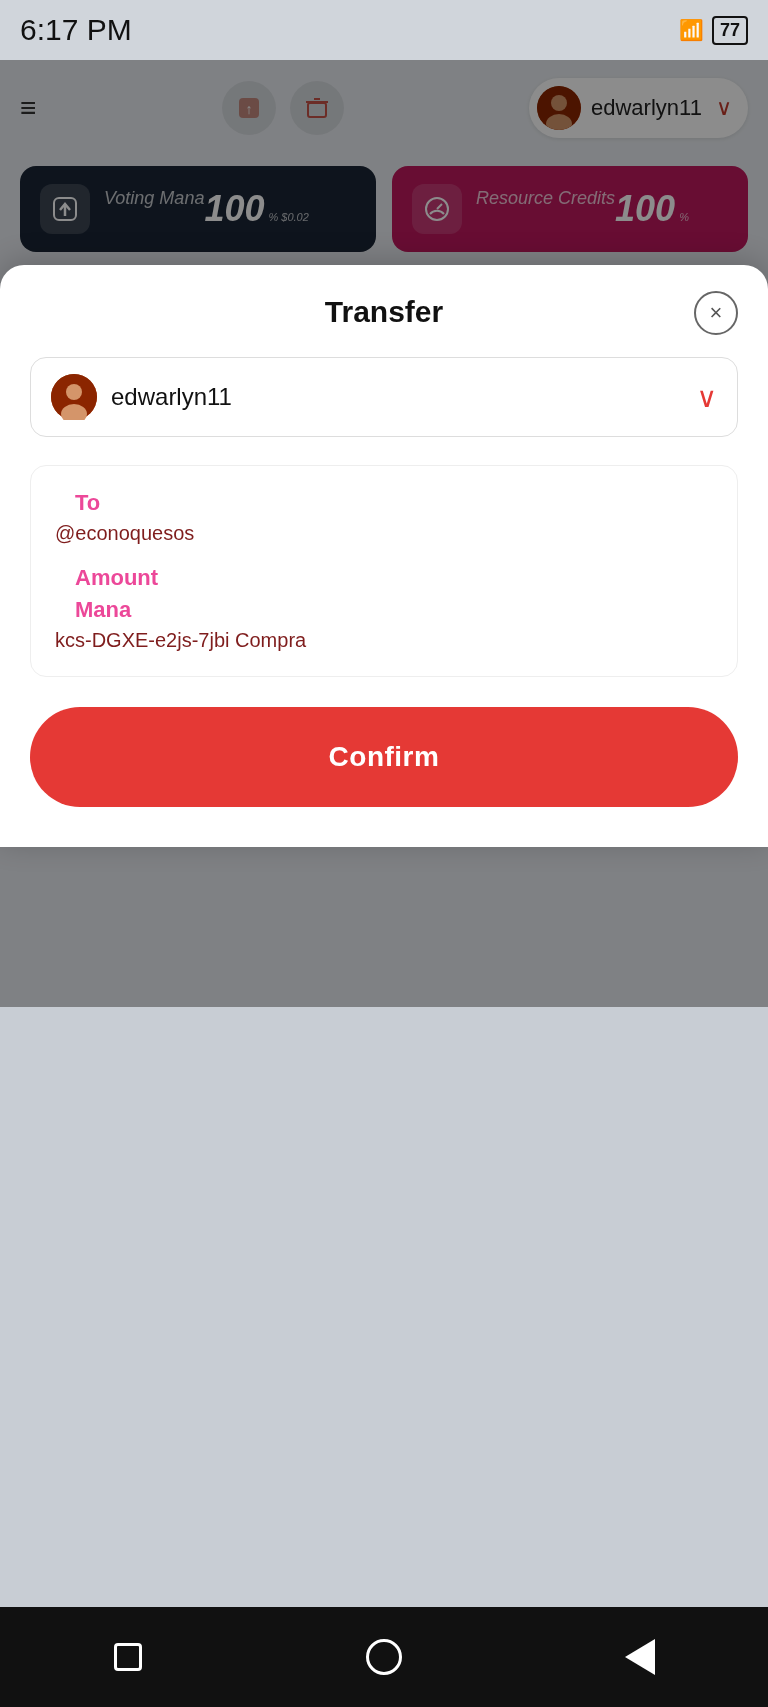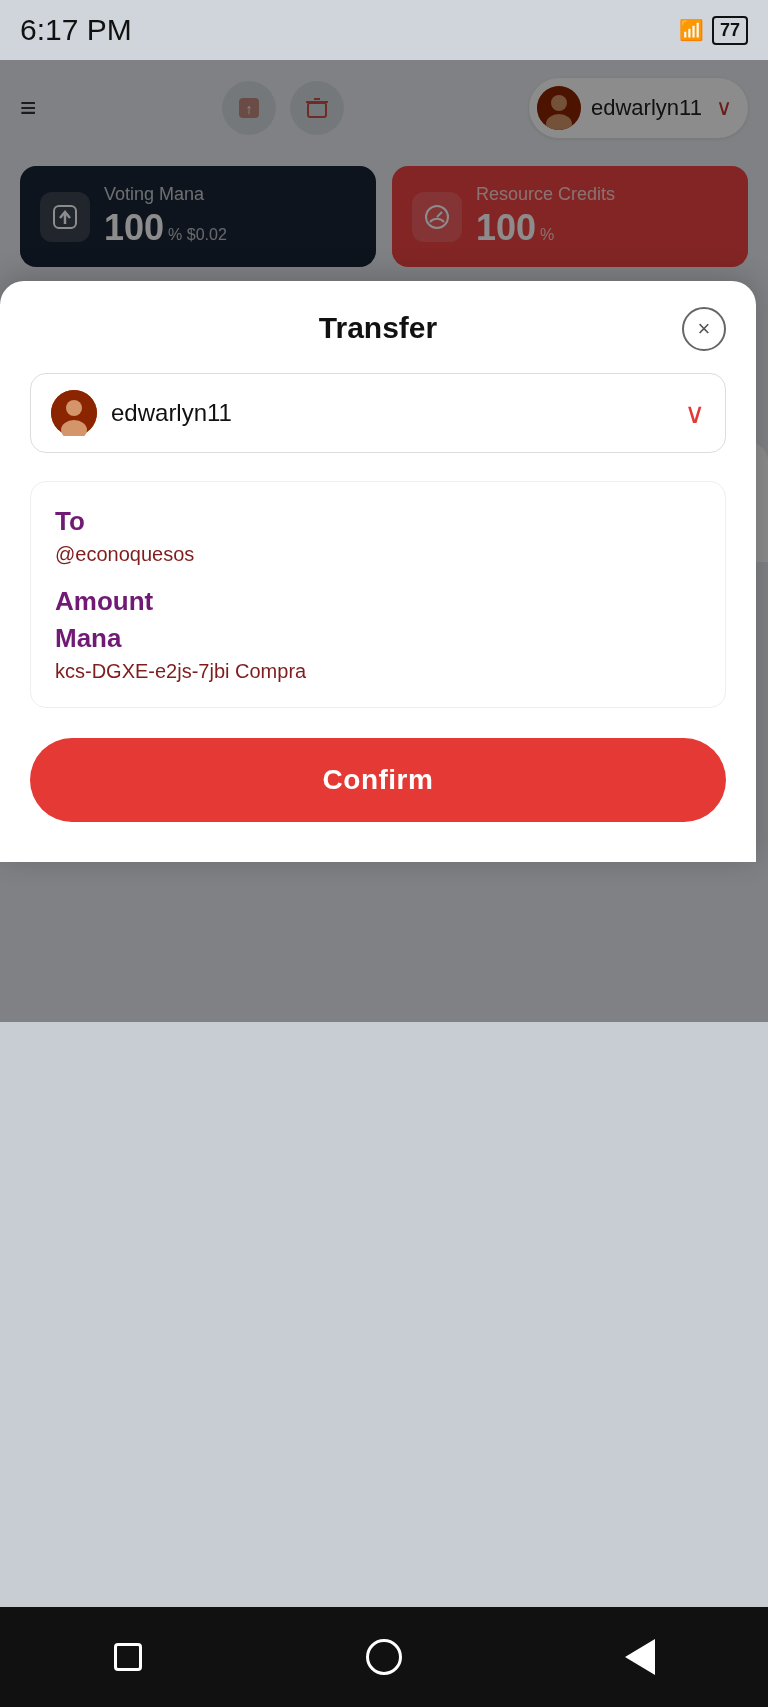--- a/index.html
+++ b/index.html
@@ -141,49 +141,50 @@
       border-radius: 16px;
       padding: 18px 20px;
       display: flex;
       align-items: center;
       gap: 14px;
     }
     .mana-card.voting {
       background: #1a2535;
     }
     .mana-card.resource {
-      background: #ef4444;
+      background: #be185d;
     }
     .mana-icon {
       width: 50px;
       height: 50px;
       border-radius: 12px;
       background: rgba(255,255,255,0.15);
       display: flex;
       align-items: center;
       justify-content: center;
       font-size: 24px;
       color: white;
     }
     .mana-info {
       display: flex;
-      flex-direction: column;
+      flex-direction: row;
+      font-style: italic;
     }
     .mana-label {
       font-size: 18px;
       color: rgba(255,255,255,0.75);
       margin-bottom: 2px;
     }
     .mana-value {
       font-size: 36px;
       font-weight: 700;
       color: white;
     }
     .mana-sub {
-      font-size: 16px;
+      font-size: 11px;
       color: rgba(255,255,255,0.7);
     }
 
     
     .account-value-section {
       text-align: center;
       padding: 10px 20px 30px;
       position: relative;
       z-index: 2;
     }
@@ -234,21 +235,21 @@
     .token-balance {
       font-size: 22px;
       color: #333;
     }
 
     
     .modal-container {
       position: absolute;
       bottom: 160px;
       left: 0;
-      right: 12px;
+      right: 0;
       z-index: 20;
     }
     .modal-sheet {
       background: white;
       border-radius: 24px 24px 0 0;
       padding: 30px 30px 40px;
       box-shadow: 0 -4px 30px rgba(0,0,0,0.2);
     }
     .modal-header {
       display: flex;
@@ -317,38 +318,39 @@
     }
 
     
     .transfer-details {
       border: 1.5px solid #eee;
       border-radius: 16px;
       padding: 24px 24px 24px;
       margin-bottom: 30px;
     }
     .detail-label {
-      font-size: 26px;
+      font-size: 22px;
       font-weight: 700;
-      color: #701a75;
+      color: #ec4899;
       margin-bottom: 6px;
+      margin-left: 20px;
     }
     .detail-value {
       font-size: 20px;
       color: #7f1d1d;
       margin-bottom: 20px;
     }
     .detail-value:last-child {
       margin-bottom: 0;
     }
 
     
     .confirm-btn {
       width: 100%;
-      padding: 26px 0;
+      padding: 34px 0;
       background: #e53935;
       border: none;
       border-radius: 50px;
       font-size: 28px;
       font-weight: 700;
       color: white;
       cursor: pointer;
       letter-spacing: 0.5px;
     }
 

